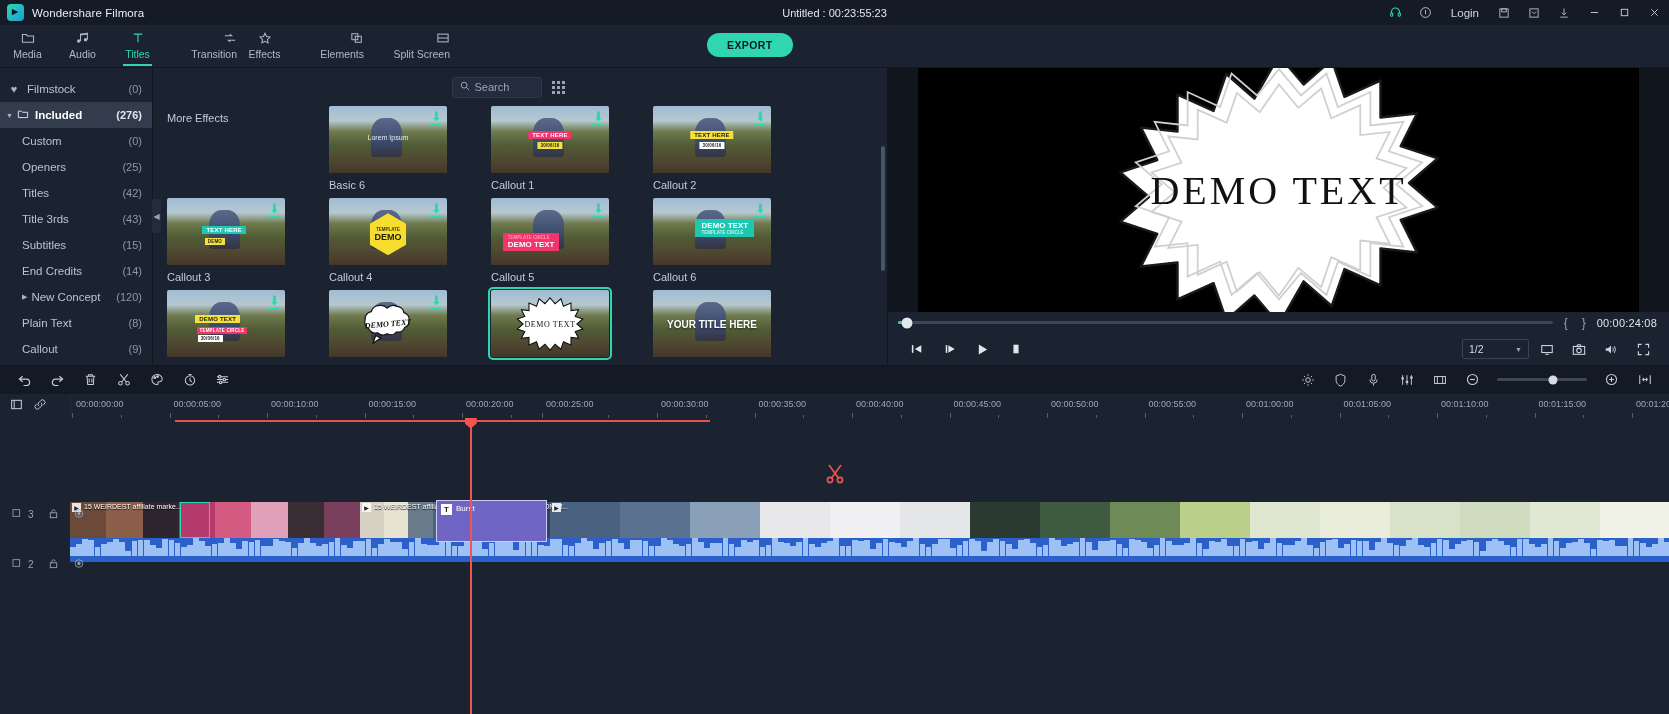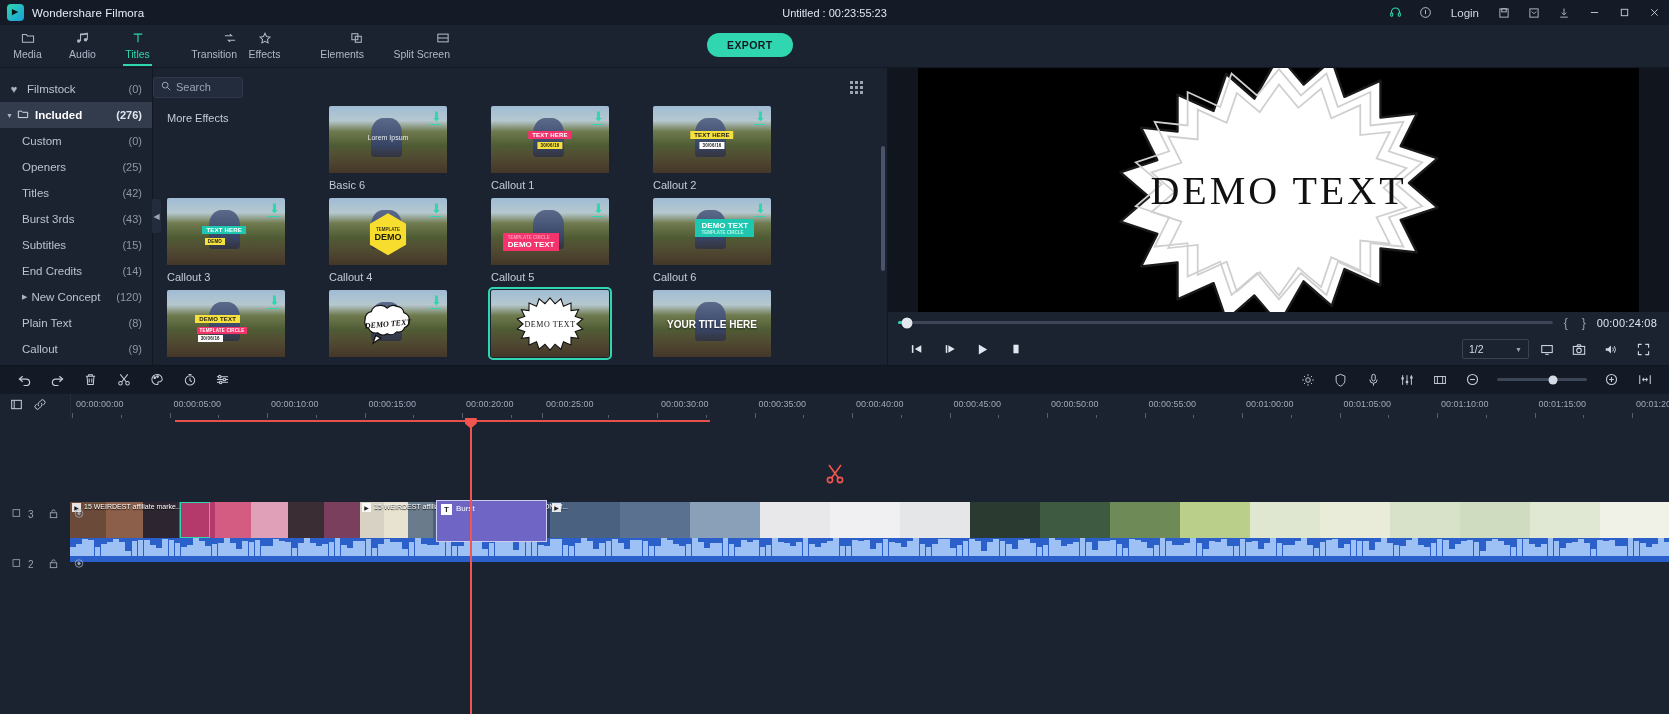--- a/index.html
+++ b/index.html
@@ -90,21 +90,21 @@
   .side-row.sub .side-label { margin-left: 0; }
   .caret { font-size: 7px; margin-right: 4px; color: #aab4c2; }
   .filmstocks { font-size: 11.5px; color: #b9c3d1; padding: 10px 0 0 6px; }
 
   
   .library {
     flex: 1; background: #1b2230; position: relative; display: flex; flex-direction: column;
     min-width: 0; border-right: 1px solid #121823;
   }
   .lib-top {
-    height: 38px; display: flex; align-items: center; justify-content: space-between;
+    height: 38px; display: flex; align-items: center; justify-content: center;
     padding-right: 24px; gap: 10px; flex-shrink: 0;
   }
   .search-box {
     width: 90px; height: 21px; background: #232c3c; border: 1px solid #2e3849;
     border-radius: 3px; display: flex; align-items: center; padding: 0 7px; gap: 5px;
   }
   .search-box .sico { font-size: 10px; color: #9aa4b3; }
   .search-box input {
     background: transparent; border: none; outline: none;
     color: #cfd7e3; font-size: 11px; width: 100%; font-family: inherit;
@@ -525,21 +525,21 @@
       </div>
       <div class="side-row sub">
         <span class="side-label">Openers</span>
         <span class="side-count">(25)</span>
       </div>
       <div class="side-row sub">
         <span class="side-label">Titles</span>
         <span class="side-count">(42)</span>
       </div>
       <div class="side-row sub">
-        <span class="side-label">Burst 3rds</span>
+        <span class="side-label">Title 3rds</span>
         <span class="side-count">(43)</span>
       </div>
       <div class="side-row sub">
         <span class="side-label">Subtitles</span>
         <span class="side-count">(15)</span>
       </div>
       <div class="side-row sub">
         <span class="side-label">End Credits</span>
         <span class="side-count">(14)</span>
       </div>

